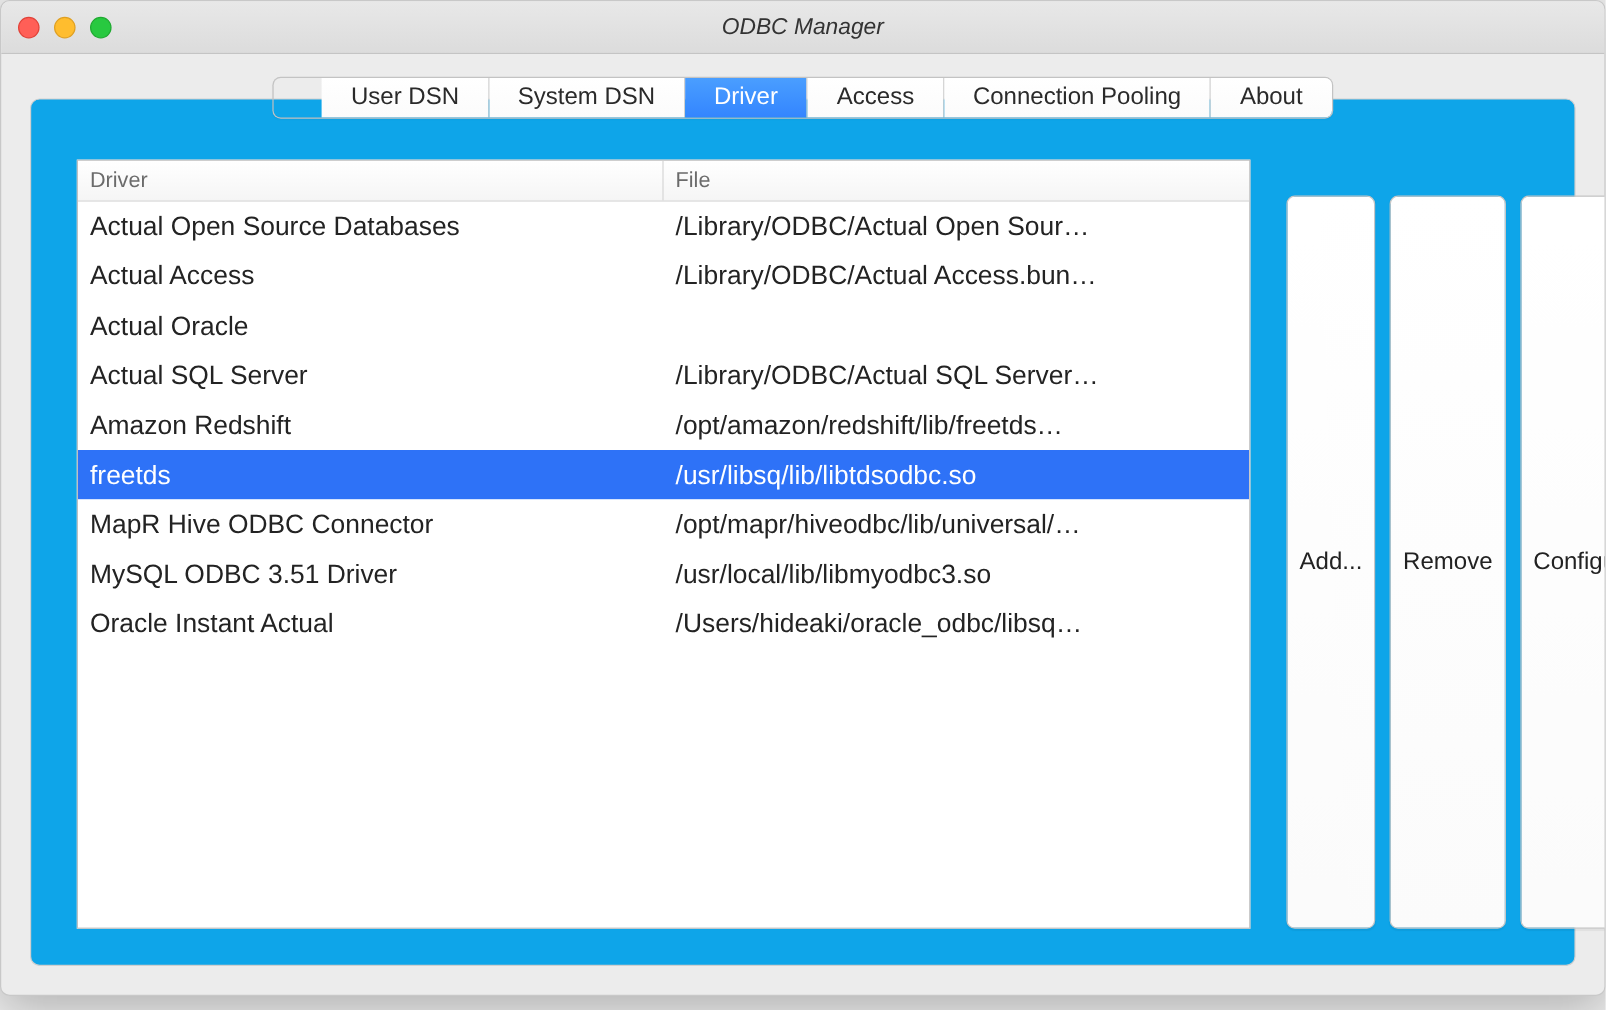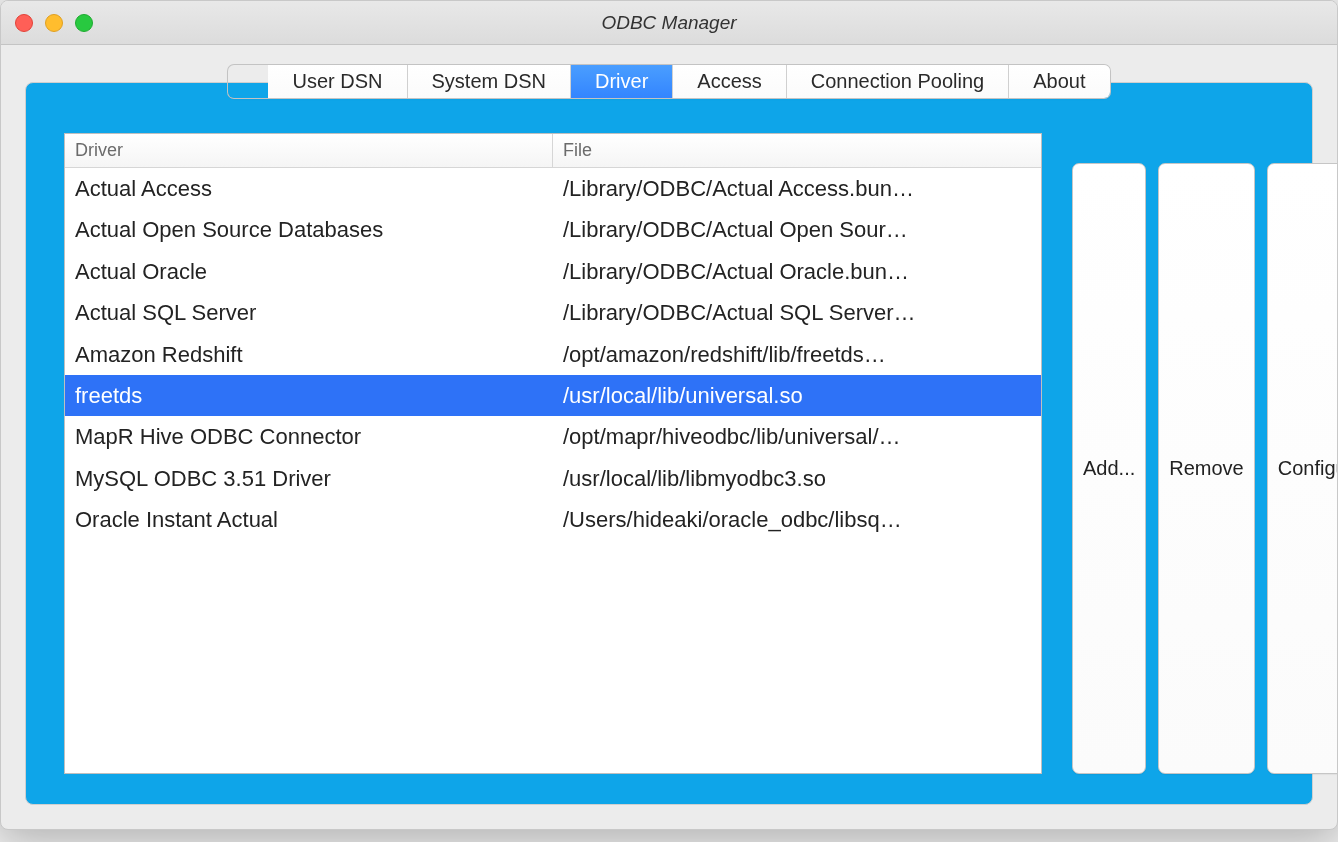--- a/index.html
+++ b/index.html
@@ -196,42 +196,41 @@
       </div>
 
       <div class="panel">
         <div class="table-wrap">
           <div class="table-header">
             <div class="th col-driver">Driver</div>
             <div class="th col-file">File</div>
           </div>
           <div class="table-body" id="table-body-root">
               <div class="row">
+                <div class="cell col-driver">Actual Open Source Databases</div>
+                <div class="cell col-file">/Library/ODBC/Actual Open Sour…</div>
+              </div>
+              <div class="row">
                 <div class="cell col-driver">Actual Access</div>
                 <div class="cell col-file">/Library/ODBC/Actual Access.bun…</div>
               </div>
               <div class="row">
-                <div class="cell col-driver">Actual Open Source Databases</div>
-                <div class="cell col-file">/Library/ODBC/Actual Open Sour…</div>
-              </div>
-              <div class="row">
                 <div class="cell col-driver">Actual Oracle</div>
-                <div class="cell col-file">/Library/ODBC/Actual Oracle.bun…</div>
               </div>
               <div class="row">
                 <div class="cell col-driver">Actual SQL Server</div>
                 <div class="cell col-file">/Library/ODBC/Actual SQL Server…</div>
               </div>
               <div class="row">
                 <div class="cell col-driver">Amazon Redshift</div>
                 <div class="cell col-file">/opt/amazon/redshift/lib/freetds…</div>
               </div>
               <div class="row selected">
                 <div class="cell col-driver">freetds</div>
-                <div class="cell col-file">/usr/local/lib/universal.so</div>
+                <div class="cell col-file">/usr/libsq/lib/libtdsodbc.so</div>
               </div>
               <div class="row">
                 <div class="cell col-driver">MapR Hive ODBC Connector</div>
                 <div class="cell col-file">/opt/mapr/hiveodbc/lib/universal/…</div>
               </div>
               <div class="row">
                 <div class="cell col-driver">MySQL ODBC 3.51 Driver</div>
                 <div class="cell col-file">/usr/local/lib/libmyodbc3.so</div>
               </div>
               <div class="row">

